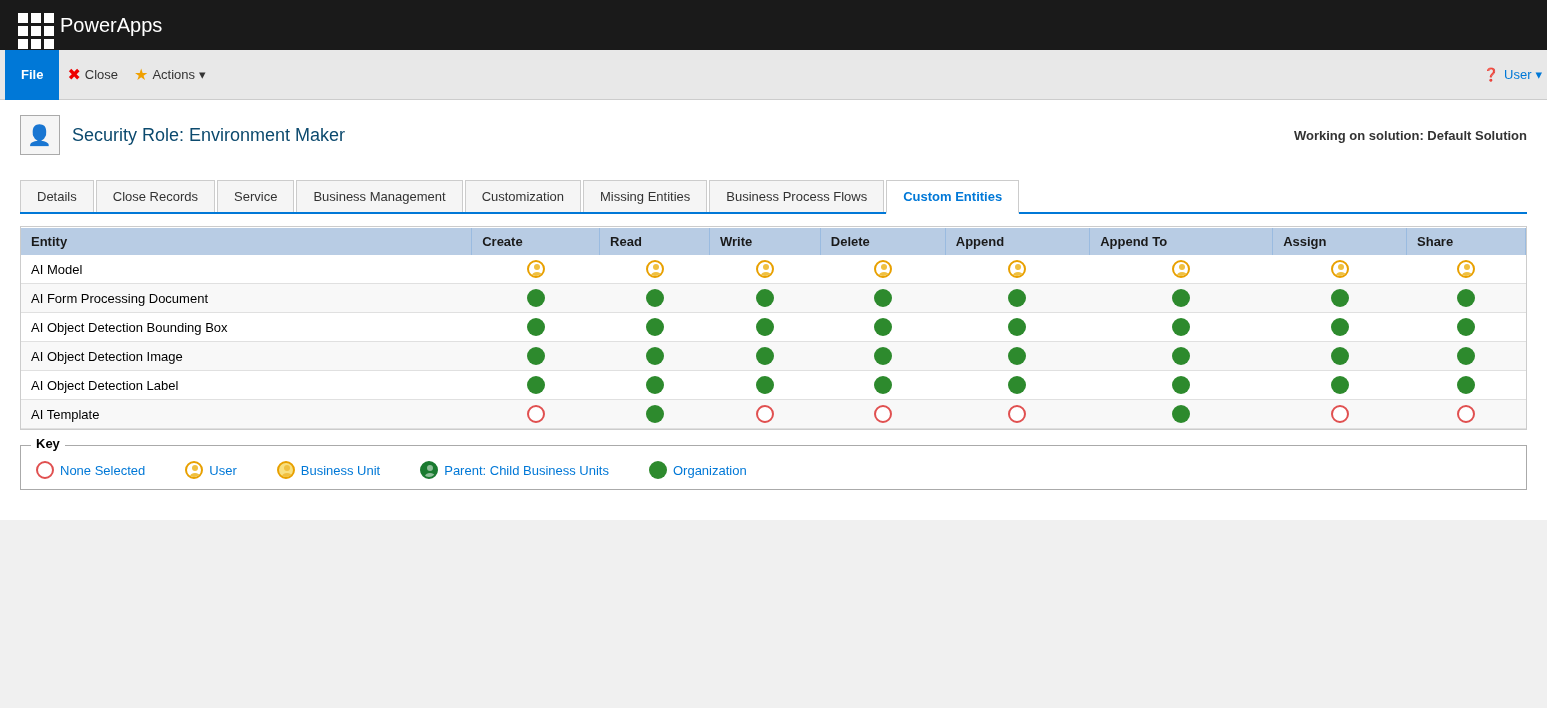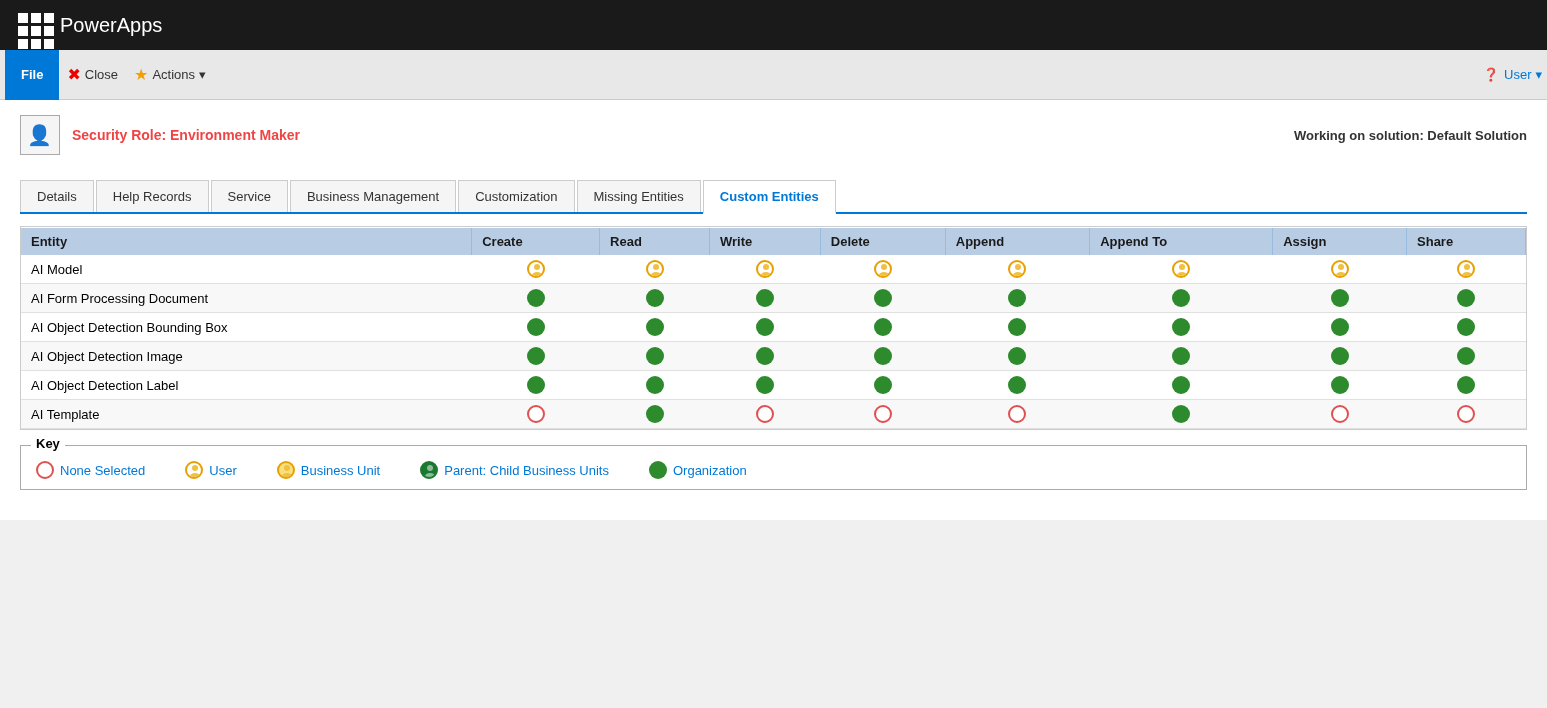--- a/index.html
+++ b/index.html
@@ -69,21 +69,21 @@
     .page-header-left {
       display: flex; align-items: center; gap: 12px;
     }
     .page-header-icon {
       width: 40px; height: 40px;
       border: 1px solid #aaa;
       display: flex; align-items: center; justify-content: center;
       background: #f5f5f5;
       font-size: 20px;
     }
-    .page-title { font-size: 14px; font-weight: 700; color: #ef4444; }
+    .page-title { font-size: 18px; font-weight: 400; color: #0c4a6e; }
     .working-on { font-size: 13px; font-weight: 700; color: #333; }
 
     
     .tabs {
       display: flex; border-bottom: 2px solid #0078d7;
       margin-bottom: 12px;
     }
     .tab {
       padding: 8px 16px; cursor: pointer; border: 1px solid #ccc;
       border-bottom: none; background: #f5f5f5; color: #333;
@@ -193,25 +193,26 @@
       <div class="page-header-icon">
         <span>👤</span>
       </div>
       <span class="page-title">Security Role: Environment Maker</span>
     </div>
     <span class="working-on">Working on solution: Default Solution</span>
   </div>
 
   <div class="tabs">
     <div class="tab">Details</div>
-    <div class="tab">Help Records</div>
+    <div class="tab">Close Records</div>
     <div class="tab">Service</div>
     <div class="tab">Business Management</div>
     <div class="tab">Customization</div>
     <div class="tab">Missing Entities</div>
+    <div class="tab">Business Process Flows</div>
     <div class="tab active">Custom Entities</div>
   </div>
 
   <div class="table-wrapper">
     <table class="data-table">
       <thead>
         <tr>
           <th>Entity</th>
           <th>Create</th>
           <th>Read</th>

